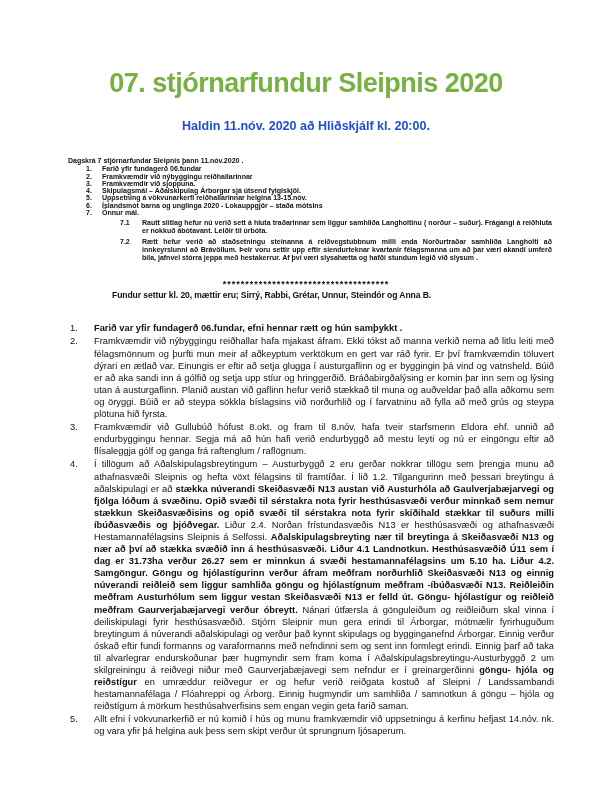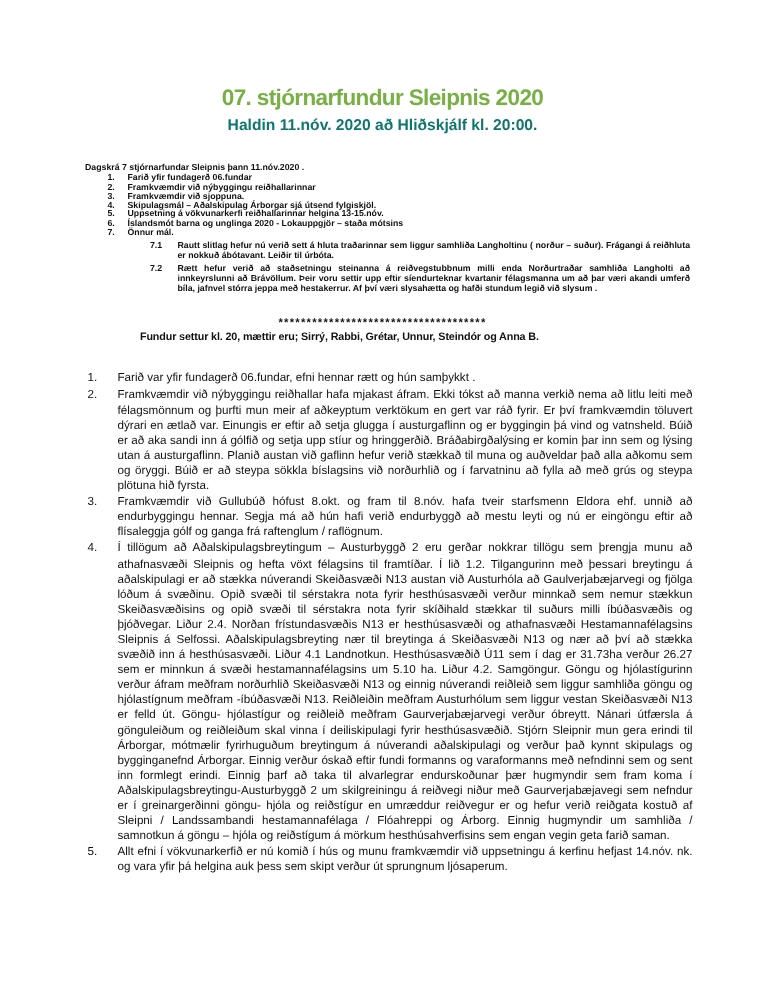--- a/index.html
+++ b/index.html
@@ -9,28 +9,28 @@
     margin:0 auto;
     background:#ffffff;
     font-family:"Liberation Sans", sans-serif;
     color:#111;
     overflow:hidden;
   }
   .title{
     margin:68px 30px 0 30px;
     text-align:center;
     color:#77b043;
-    font-size:18px;
+    font-size:27px;
     font-weight:700;
     letter-spacing:-0.5px;
   }
   .subtitle{
-    margin:4px 30px 0 30px;
+    margin:20px 30px 0 30px;
     text-align:center;
-    color:#0f766e;
+    color:#1d4ed8;
     font-size:12.5px;
     font-weight:700;
   }
   .agenda{
     margin:24px 60px 0 68px;
     font-size:7px;
     line-height:7.3px;
     font-weight:700;
   }
   .a-head{margin-bottom:1px;}
@@ -55,21 +55,21 @@
     padding-left:44px;
   }
   .minutes{
     margin:22px 58px 0 70px;
     font-size:9.3px;
     line-height:12.1px;
   }
   .m-row{display:flex;margin-top:1px;}
   .m-num{flex:none;width:24px;}
   .m-txt{flex:1;text-align:justify;}
-  .b{font-weight:400;}
+  .b{font-weight:700;}
 </style>
 </head>
 <body>
 
 <div id="page">
   <div class="title">07. stjórnarfundur Sleipnis 2020</div>
   <div class="subtitle">Haldin 11.nóv. 2020  að Hliðskjálf kl. 20:00.</div>
 
   <div class="agenda">
     <div class="a-head">Dagskrá 7 stjórnarfundar Sleipnis þann 11.nóv.2020 .</div>

